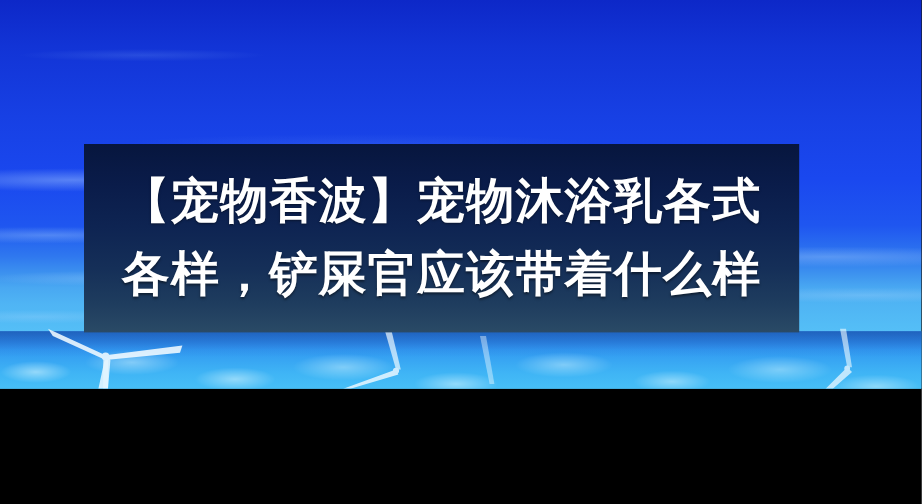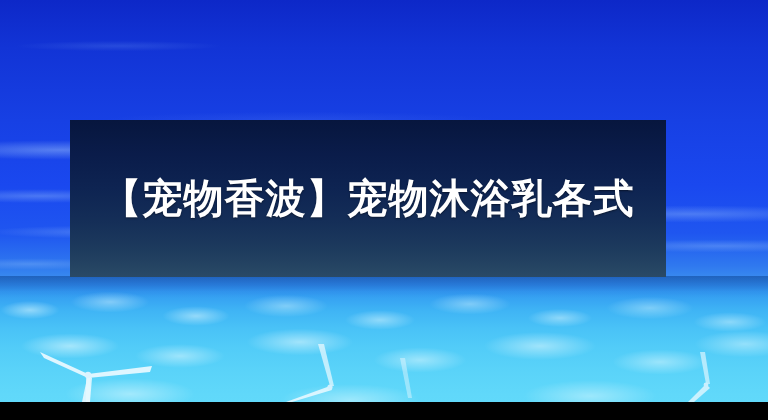--- a/index.html
+++ b/index.html
@@ -3,21 +3,21 @@
 <meta charset="utf-8">
 <style>
   html, body {
     margin: 0;
     padding: 0;
     background: #000;
   }
   #stage {
     position: relative;
     width: 768px;
-    height: 402px;
+    height: 324px;
     overflow: hidden;
     font-family: "Liberation Sans", sans-serif;
   }
 
   
   .sky {
     position: absolute;
     inset: 0;
     background:
       linear-gradient(180deg,
@@ -180,16 +180,17 @@
       <circle cx="706" cy="103" r="2.4" fill="#e6f6ff"></circle>
     </g>
     <g opacity="0.6">
       <path d="M408 116 L400 76 L405 76 L412 116 Z" fill="#f2fbff" opacity="0.7"></path>
     </g>
   </svg>
 
   <div class="banner">
     <div class="title-block">
       <div class="title-line">【宠物香波】宠物沐浴乳各式</div>
+      <div class="title-line">各样，铲屎官应该带着什么样</div>
     </div>
   </div>
 
 </div>
 
 </body></html>

